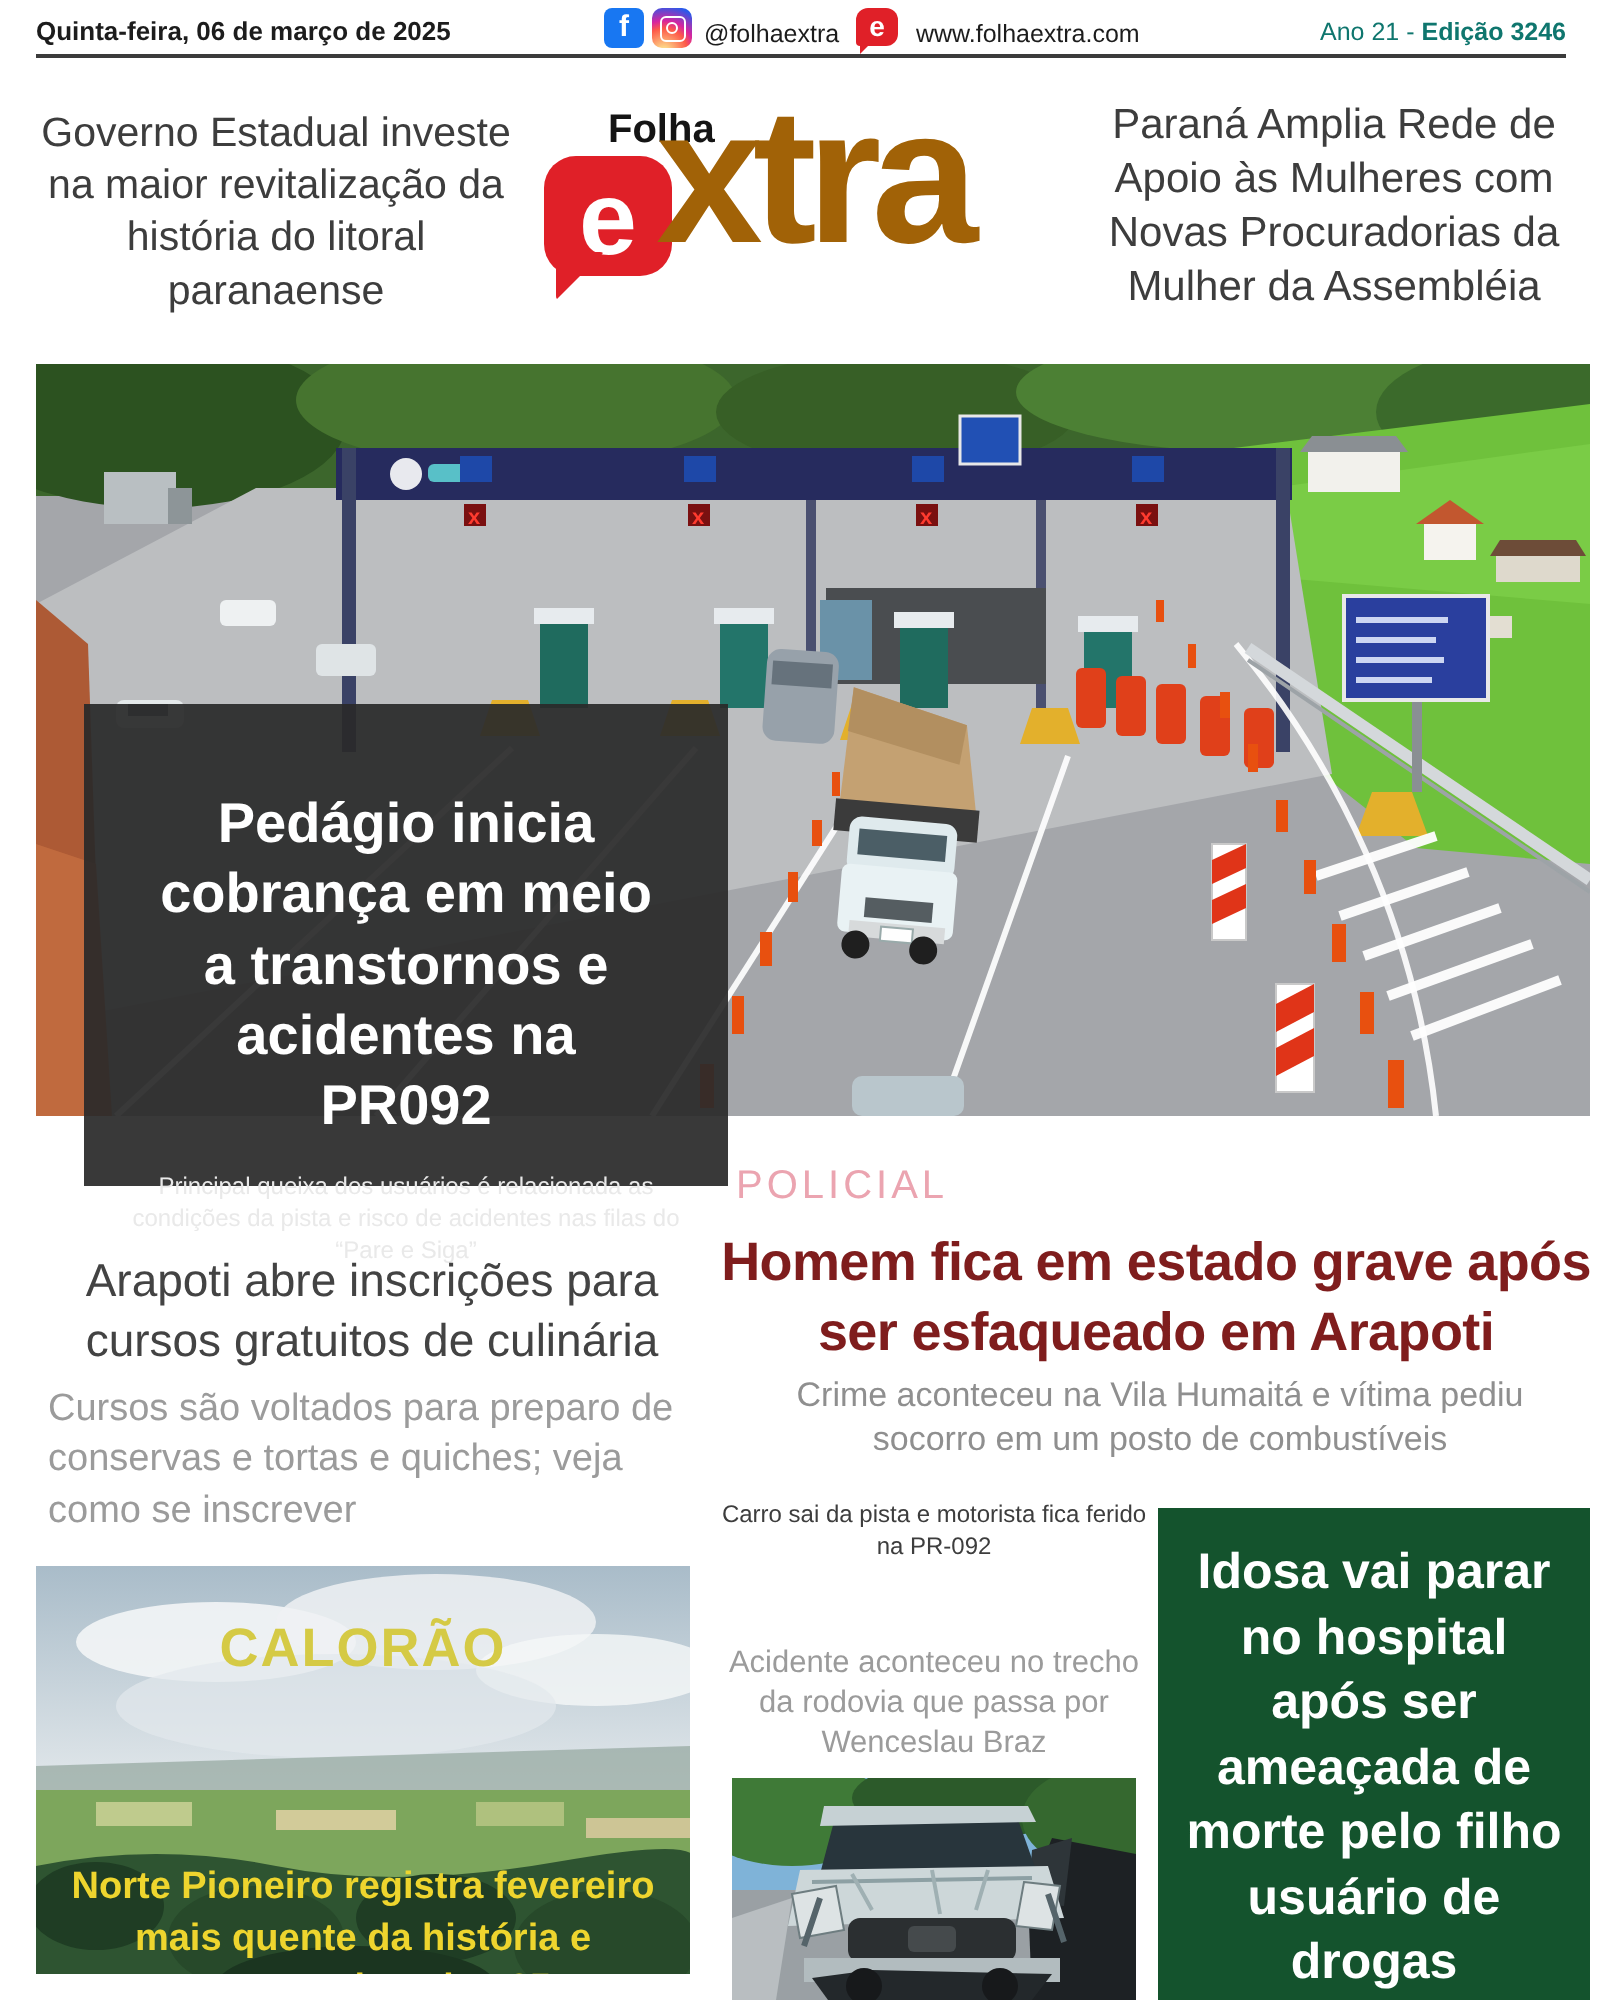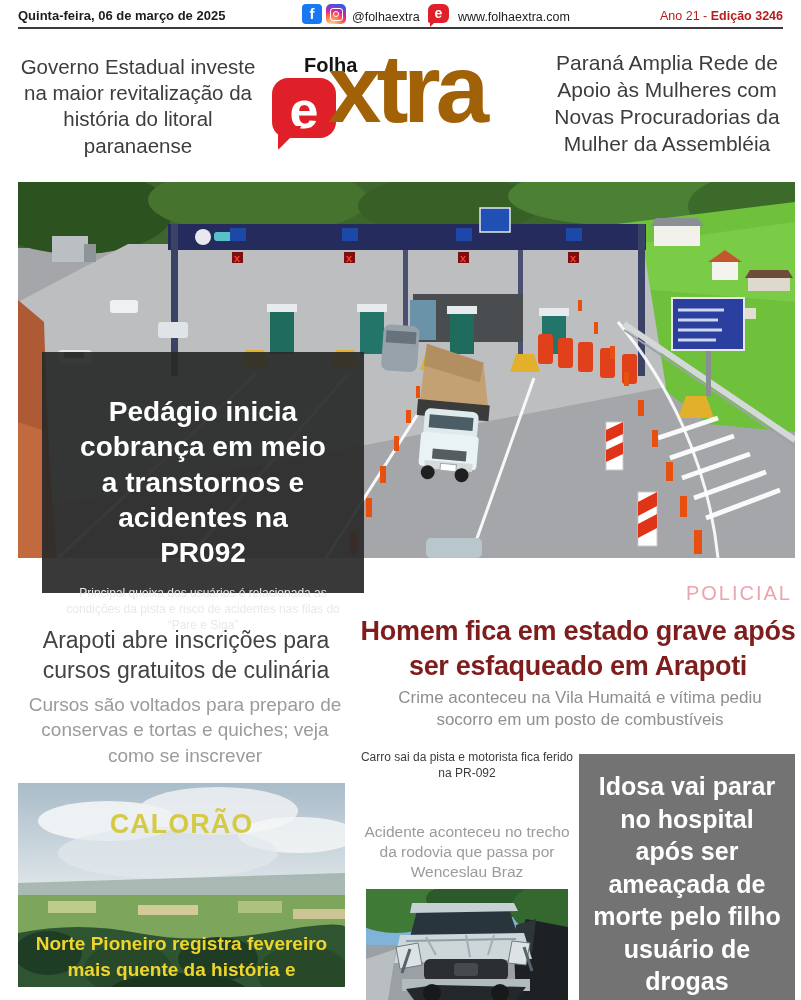--- a/index.html
+++ b/index.html
@@ -1,20 +1,20 @@
 <!DOCTYPE html>
 <html><head>
 <meta charset="utf-8">
 <style>
   html,body{margin:0;padding:0;background:#fff;}
   .page{position:relative;width:801px;height:1000px;background:#fff;overflow:hidden;
         font-family:"Liberation Sans","DejaVu Sans",sans-serif;}
   
   .hdr-date{position:absolute;left:18px;top:8px;font-size:13px;font-weight:bold;color:#1c1c1c;}
-  .hdr-right{position:absolute;right:18px;top:9px;font-size:12.5px;color:#b91c1c;margin-left:32px;}
+  .hdr-right{position:absolute;right:18px;top:9px;font-size:12.5px;color:#0f766e;margin-left:32px;}
   .hdr-right b{font-weight:bold;}
   .fb-icon{position:absolute;left:302px;top:4px;width:20px;height:20px;border-radius:4px;
            background:#1877f2;color:#fff;font-weight:bold;font-size:15px;text-align:center;line-height:20px;}
   .ig-icon{position:absolute;left:326px;top:4px;width:20px;height:20px;border-radius:5px;
            background:radial-gradient(circle at 30% 110%,#fdf497 0%,#fd5949 45%,#d6249f 60%,#285AEB 90%);
            display:flex;align-items:center;justify-content:center;}
   .ig-icon .cam{width:11px;height:11px;border:1.6px solid #fff;border-radius:3px;position:relative;}
   .ig-icon .cam:after{content:"";position:absolute;left:2.1px;top:2.1px;width:4px;height:4px;border:1.4px solid #fff;border-radius:50%;}
   .hdr-handle{position:absolute;left:352px;top:10px;font-size:12.5px;color:#1c1c1c;}
   .e-badge{position:absolute;left:428px;top:4px;width:21px;height:19px;background:#e02028;border-radius:6px 6px 6px 2px;
@@ -36,40 +36,40 @@
   
   .main-photo{position:absolute;left:18px;top:182px;width:777px;height:376px;overflow:hidden;}
   
   .overlay{position:absolute;left:42px;top:352px;width:322px;height:241px;background:rgba(42,42,42,0.93);
            box-sizing:border-box;padding:26px 18px 0 18px;text-align:center;}
   .overlay h1{margin:16px;font-size:28px;line-height:1.26;color:#fff;font-weight:bold;}
   .overlay p{margin:14px 0 12px 0;font-size:12px;line-height:1.3;color:#e9e9e9;}
   
   .culinary-h{position:absolute;left:10px;top:626px;width:352px;text-align:center;
               font-size:23px;line-height:1.3;color:#434343;}
-  .culinary-s{position:absolute;left:24px;top:692px;width:322px;text-align:center;
+  .culinary-s{position:absolute;left:24px;top:692px;width:322px;
               font-size:19px;line-height:1.33;color:#9b9b9b;}
-  .policial-kicker{position:absolute;left:368px;top:582px;width:424px;text-align:right;
+  .policial-kicker{position:absolute;left:368px;top:582px;width:424px;text-align:left;
                    font-size:20px;letter-spacing:2px;color:#eba4b0;font-weight:300;}
   .policial-h{position:absolute;left:358px;top:614px;width:440px;text-align:center;
               font-size:27px;line-height:1.28;letter-spacing:-0.3px;color:#7f1d1d;font-weight:bold;}
   .policial-s{position:absolute;left:378px;top:687px;width:404px;text-align:center;
               font-size:17px;line-height:1.32;color:#8f8f8f;}
   
   .crash-h{position:absolute;left:360px;top:750px;width:214px;text-align:center;
            font-size:12px;line-height:1.3;color:#3d3d3d;}
   .crash-s{position:absolute;left:362px;top:822px;width:210px;text-align:center;
            font-size:15.5px;line-height:1.3;color:#9b9b9b;}
   .crash-photo{position:absolute;left:366px;top:889px;width:202px;height:111px;overflow:hidden;}
   .heat-photo{position:absolute;left:18px;top:783px;width:327px;height:204px;overflow:hidden;}
   .heat-kicker{position:absolute;left:0;top:26px;width:100%;text-align:center;
                font-size:27px;font-weight:bold;letter-spacing:1px;color:#d5ca45;}
   .heat-caption{position:absolute;left:6px;top:148px;width:315px;text-align:center;
                 font-size:19px;line-height:1.35;font-weight:bold;color:#eed52e;}
-  .orange-box{position:absolute;left:579px;top:754px;width:216px;height:246px;background:#737373;
+  .orange-box{position:absolute;left:579px;top:754px;width:216px;height:246px;background:#14532d;
               box-sizing:border-box;padding:16px 12px 0 12px;text-align:center;overflow:hidden;}
   .orange-box h2{margin:0;font-size:25px;line-height:1.3;color:#fff;font-weight:bold;}
 </style>
 </head>
 <body>
 
 <div class="page">
 
   <div class="hdr-date">Quinta-feira, 06 de março de 2025</div>
 

